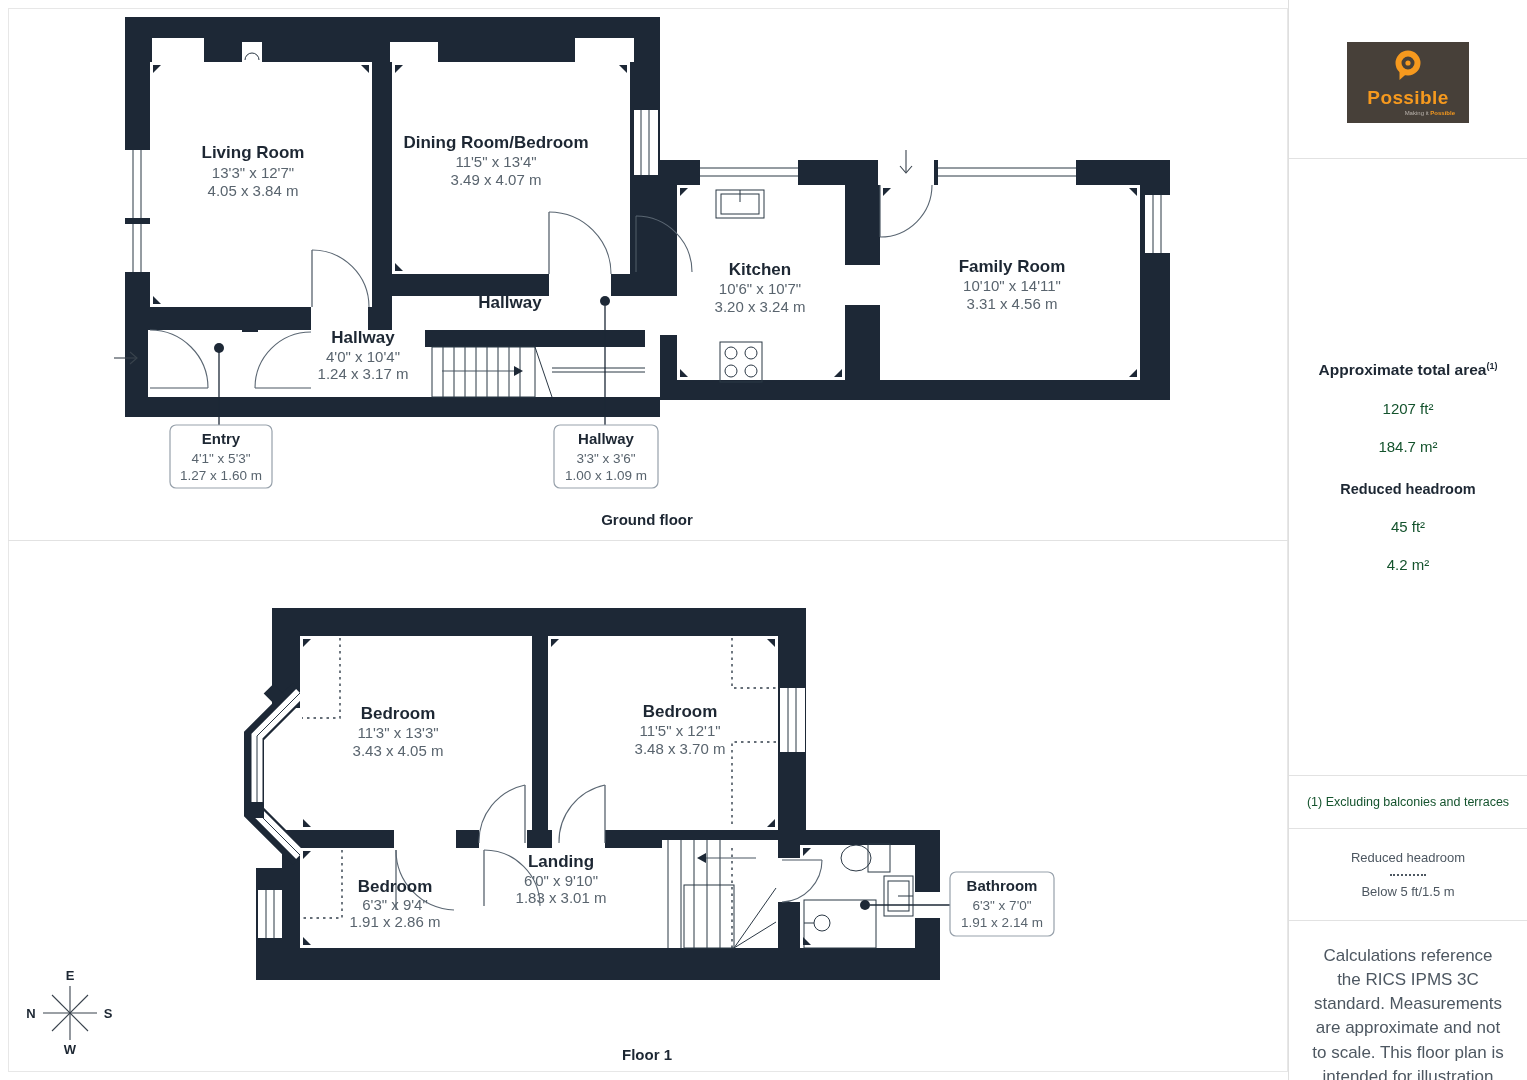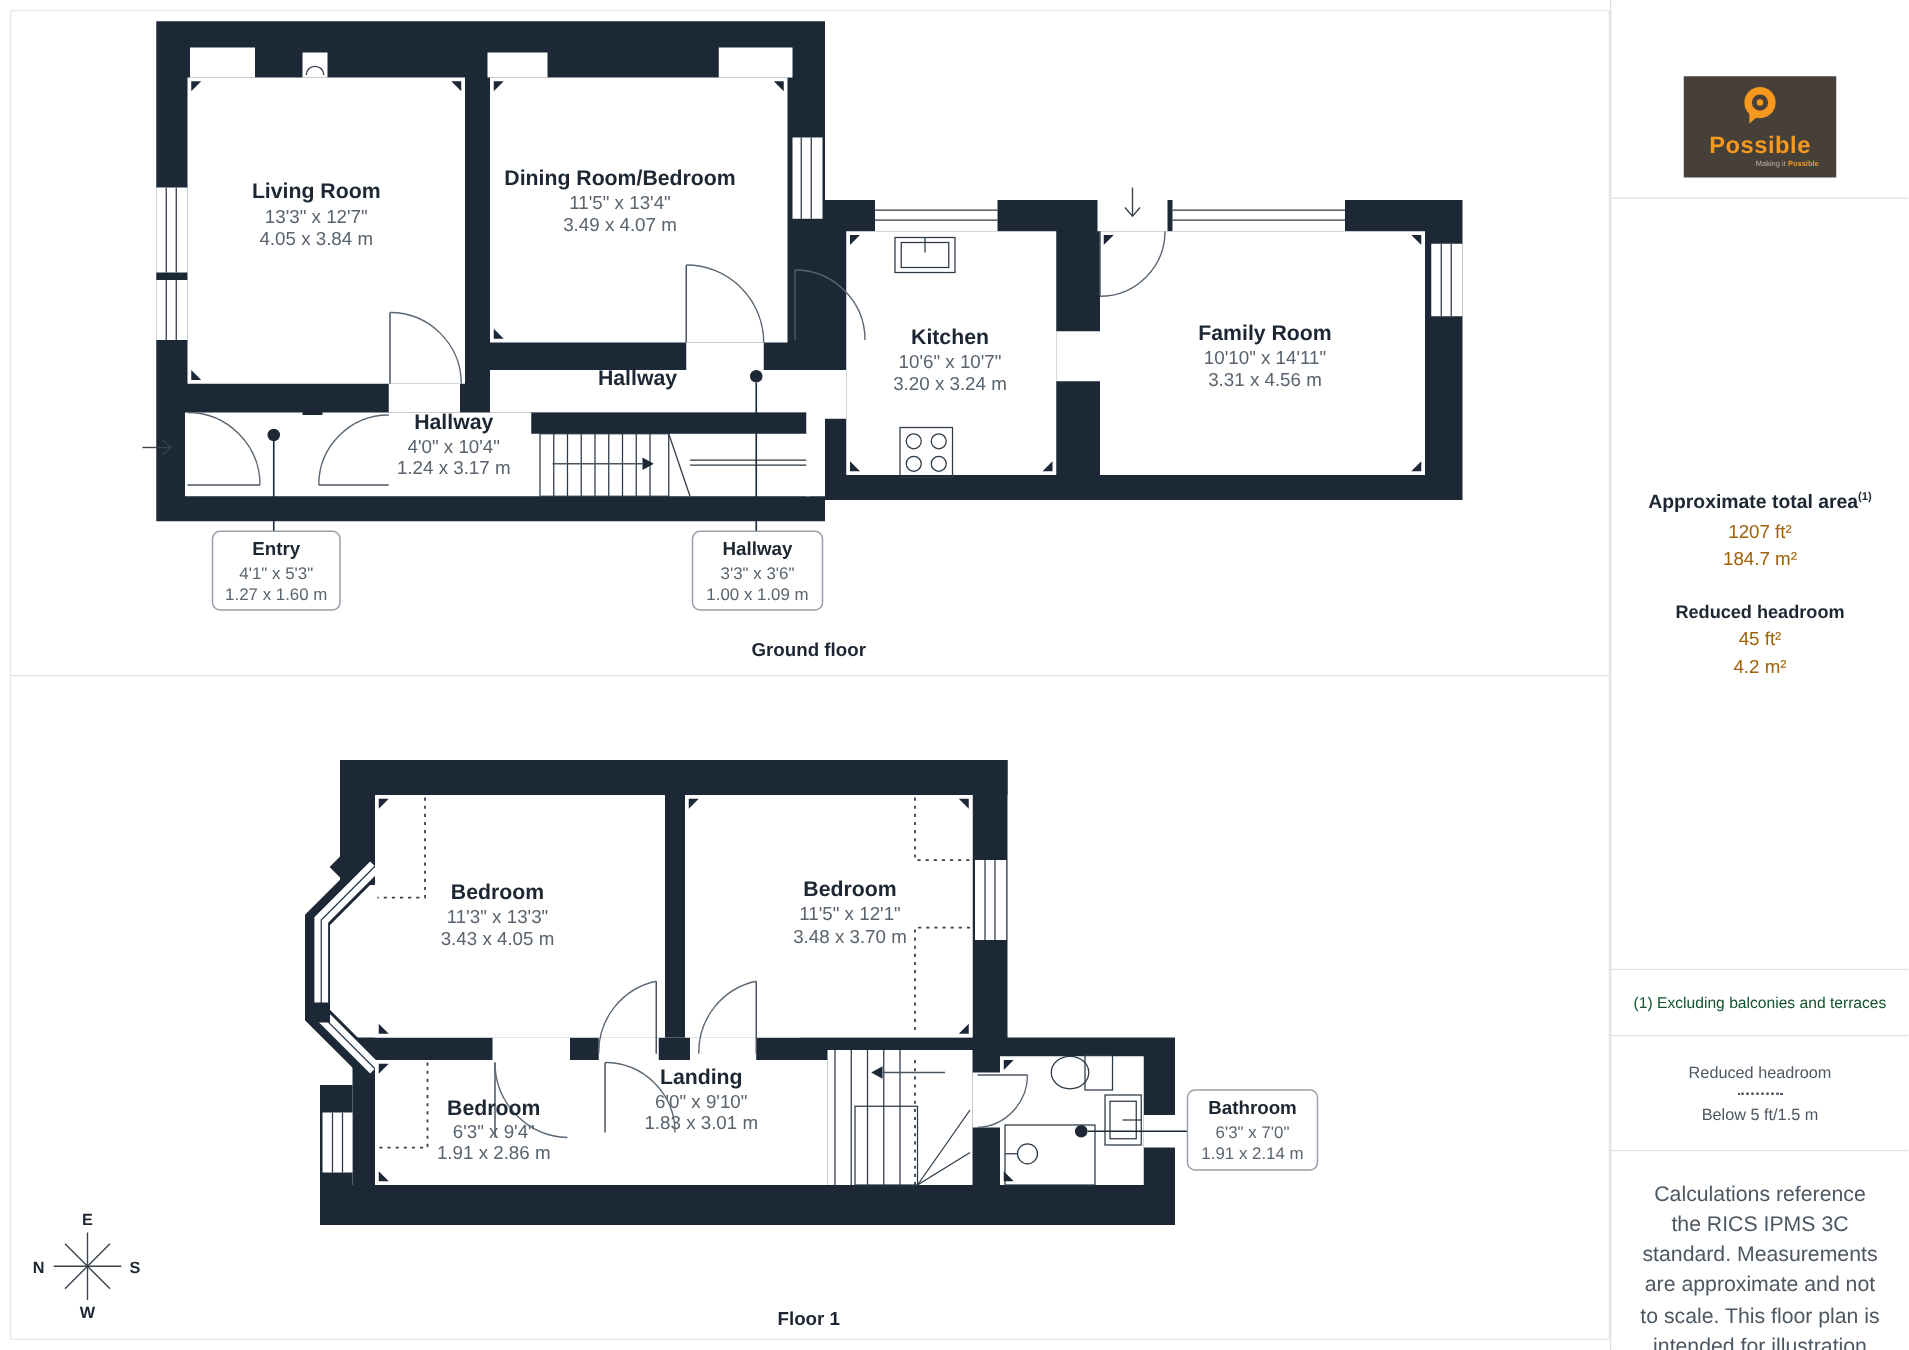--- a/index.html
+++ b/index.html
@@ -32,32 +32,32 @@
   .ttl{ font:bold 15px "Liberation Sans",sans-serif; fill:#1d2733; text-anchor:middle; }
   .con{ font:bold 15px "Liberation Sans",sans-serif; fill:#1d2733; text-anchor:middle; }
   .cod{ font:13.5px "Liberation Sans",sans-serif; fill:#59646e; text-anchor:middle; }
   .cpl{ font:bold 13px "Liberation Sans",sans-serif; fill:#1d2733; text-anchor:middle; }
   .cln{ stroke:#39434d; stroke-width:1.1; fill:none; }
 
   
   .sidebar { position:absolute; left:1288px; top:0; width:239px; height:1080px;
              border-left:1px solid #dfdfdf; background:#fff; }
   .sb-logo-sec { height:158px; display:flex; align-items:flex-start; justify-content:center;
-                 padding-top:61px; }
+                 padding-top:42px; }
   .logo-box { width:122px; height:81px; background:#474039; display:flex; flex-direction:column;
               align-items:center; justify-content:center; }
   .logo-text { color:#f6991e; font-weight:bold; font-size:19px; letter-spacing:.4px; margin-top:2px; }
   .logo-tag { font-size:6px; margin-top:1px; align-self:flex-end; margin-right:14px; }
   .logo-tag .t1 { color:#b9b2ac; }
   .logo-tag .t2 { color:#f6991e; font-weight:bold; }
   .sb-area-sec { height:617px; border-top:1px solid #e2e2e2; display:flex; flex-direction:column;
                  align-items:center; justify-content:center; text-align:center; }
   .area-title { font-weight:bold; font-size:15.5px; color:#1d2733; }
   .area-title sup { font-size:9px; }
-  .area-val { font-size:15px; color:#a16207; margin-top:5px; }
+  .area-val { font-size:15px; color:#14532d; margin-top:21px; }
   .rh-title { font-weight:bold; font-size:14.5px; color:#1d2733; margin-top:26px; }
   .sb-foot-sec { height:53px; border-top:1px solid #e2e2e2; display:flex; align-items:center;
                  justify-content:center; font-size:12.5px; color:#14532d; }
   .sb-legend-sec { height:92px; border-top:1px solid #e2e2e2; display:flex; flex-direction:column;
                    align-items:center; justify-content:center; color:#4d5761; font-size:13px; }
   .legend-row { display:flex; align-items:center; gap:8px; margin-top:9px;flex-direction:column; }
   .legend-swatch { width:36px; border-top:2px dotted #4d5761; height:0; }
   .sb-disc-sec { height:160px; border-top:1px solid #e2e2e2; display:flex; flex-direction:column;
                  align-items:center; padding:23px 22px 0; text-align:center; }
   .disclaimer { font-size:17px; color:#4d5761; line-height:1.42; }

